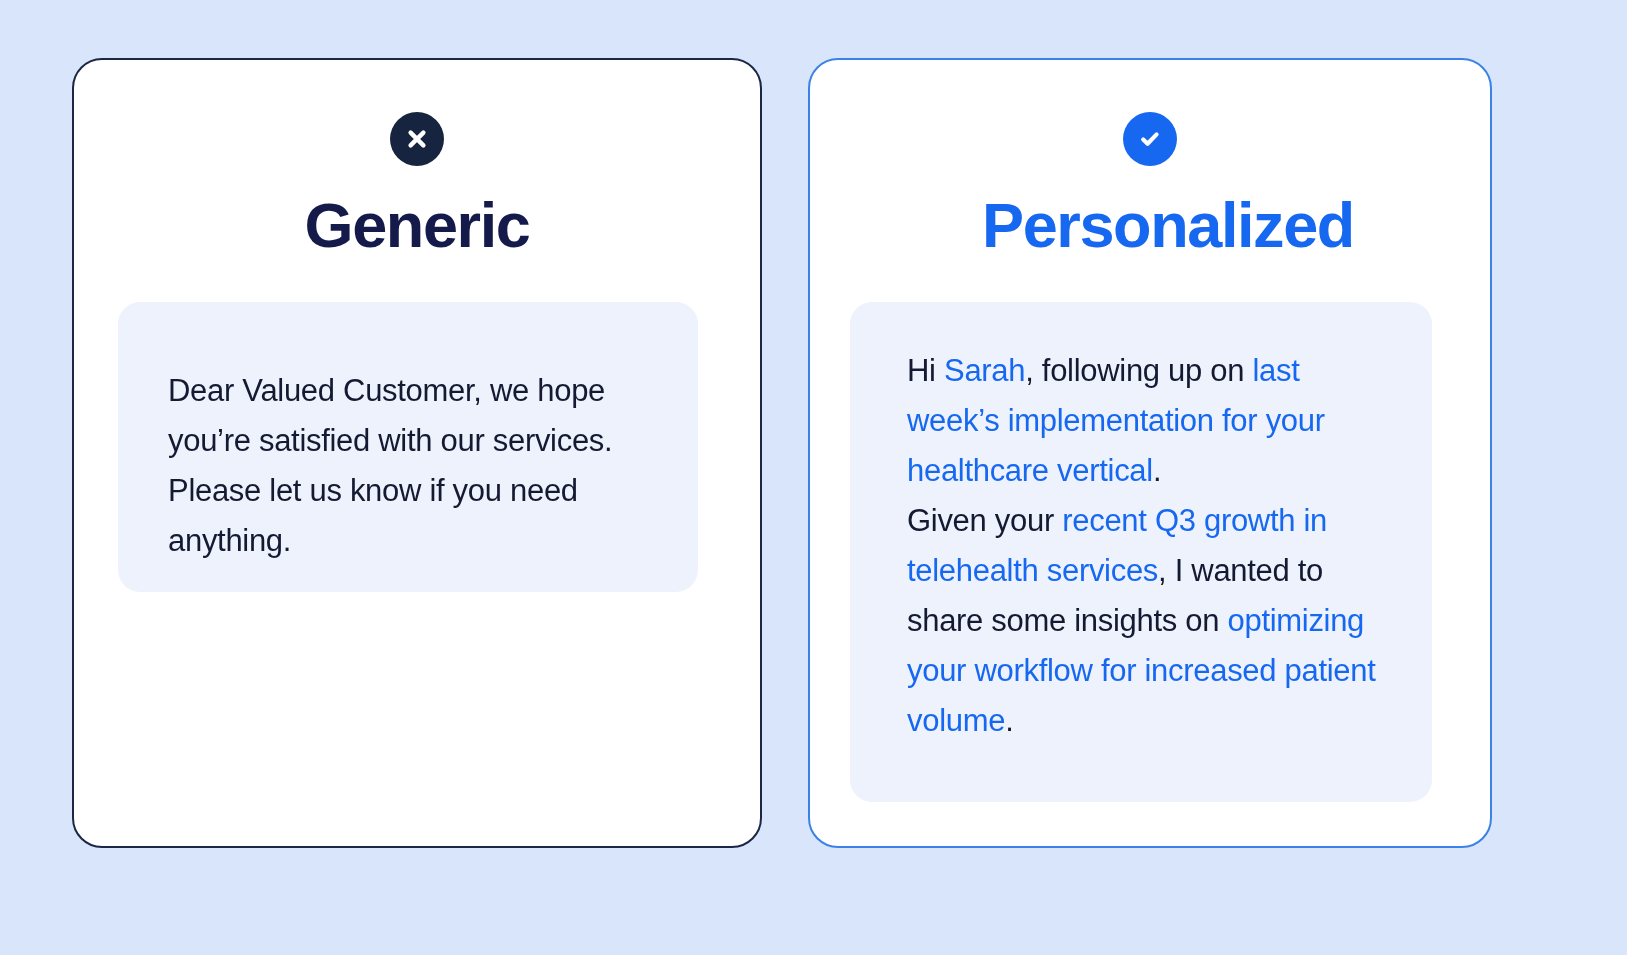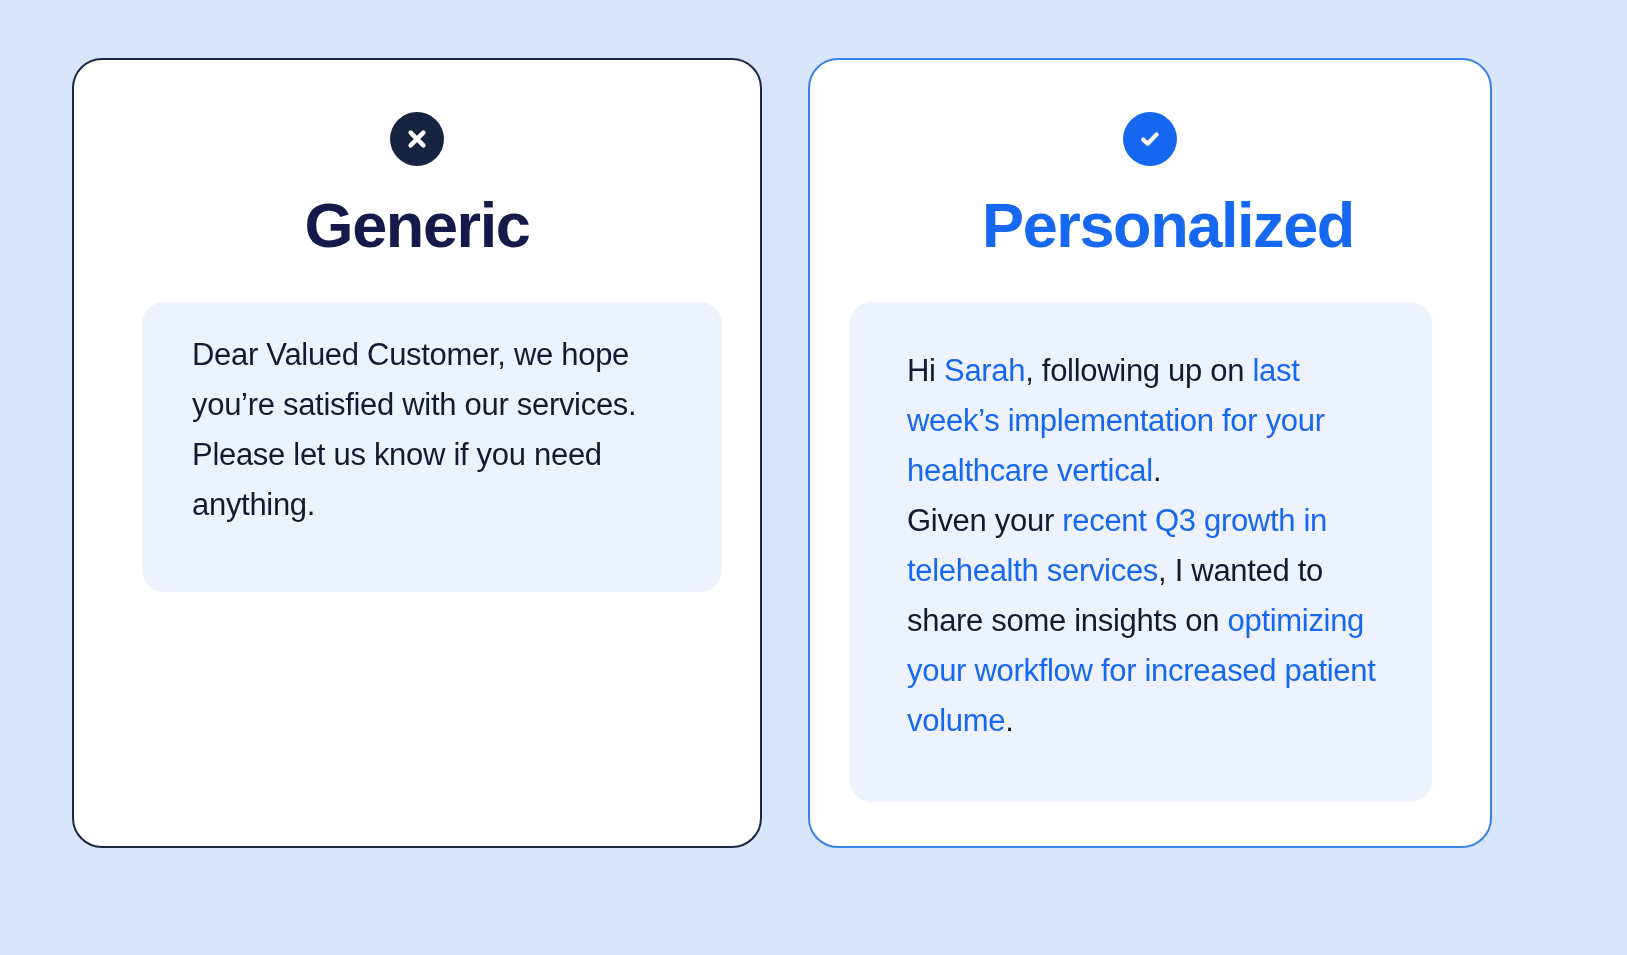--- a/index.html
+++ b/index.html
@@ -70,25 +70,25 @@
   .title-personalized { color: #1668f0; padding-left: 36px; }
 
   
   .msgbox {
     position: absolute;
     background: #eef2fd;
     border-radius: 22px;
     box-sizing: border-box;
   }
   .msgbox-generic {
-    left: 68px;
+    left: 44px;
     top: 242px;
     width: 580px;
     height: 290px;
-    padding: 28px 0 0 50px;
+    padding: 64px 0 0 50px;
   }
   .msgbox-personalized {
     left: 40px;
     top: 242px;
     width: 582px;
     height: 500px;
     padding: 44px 0 0 57px;
   }
 
   .msg-text {

